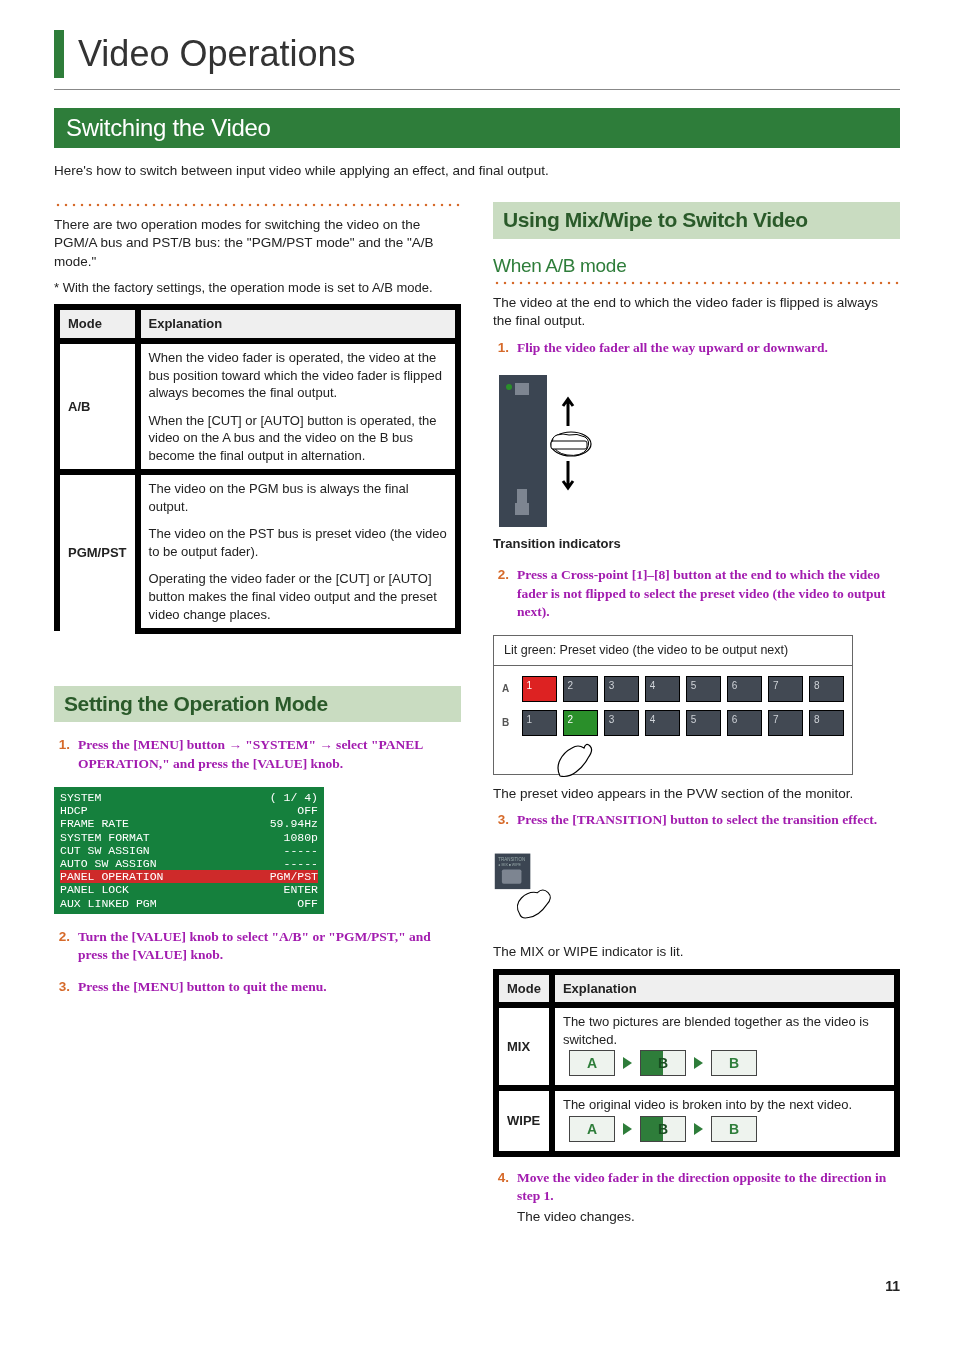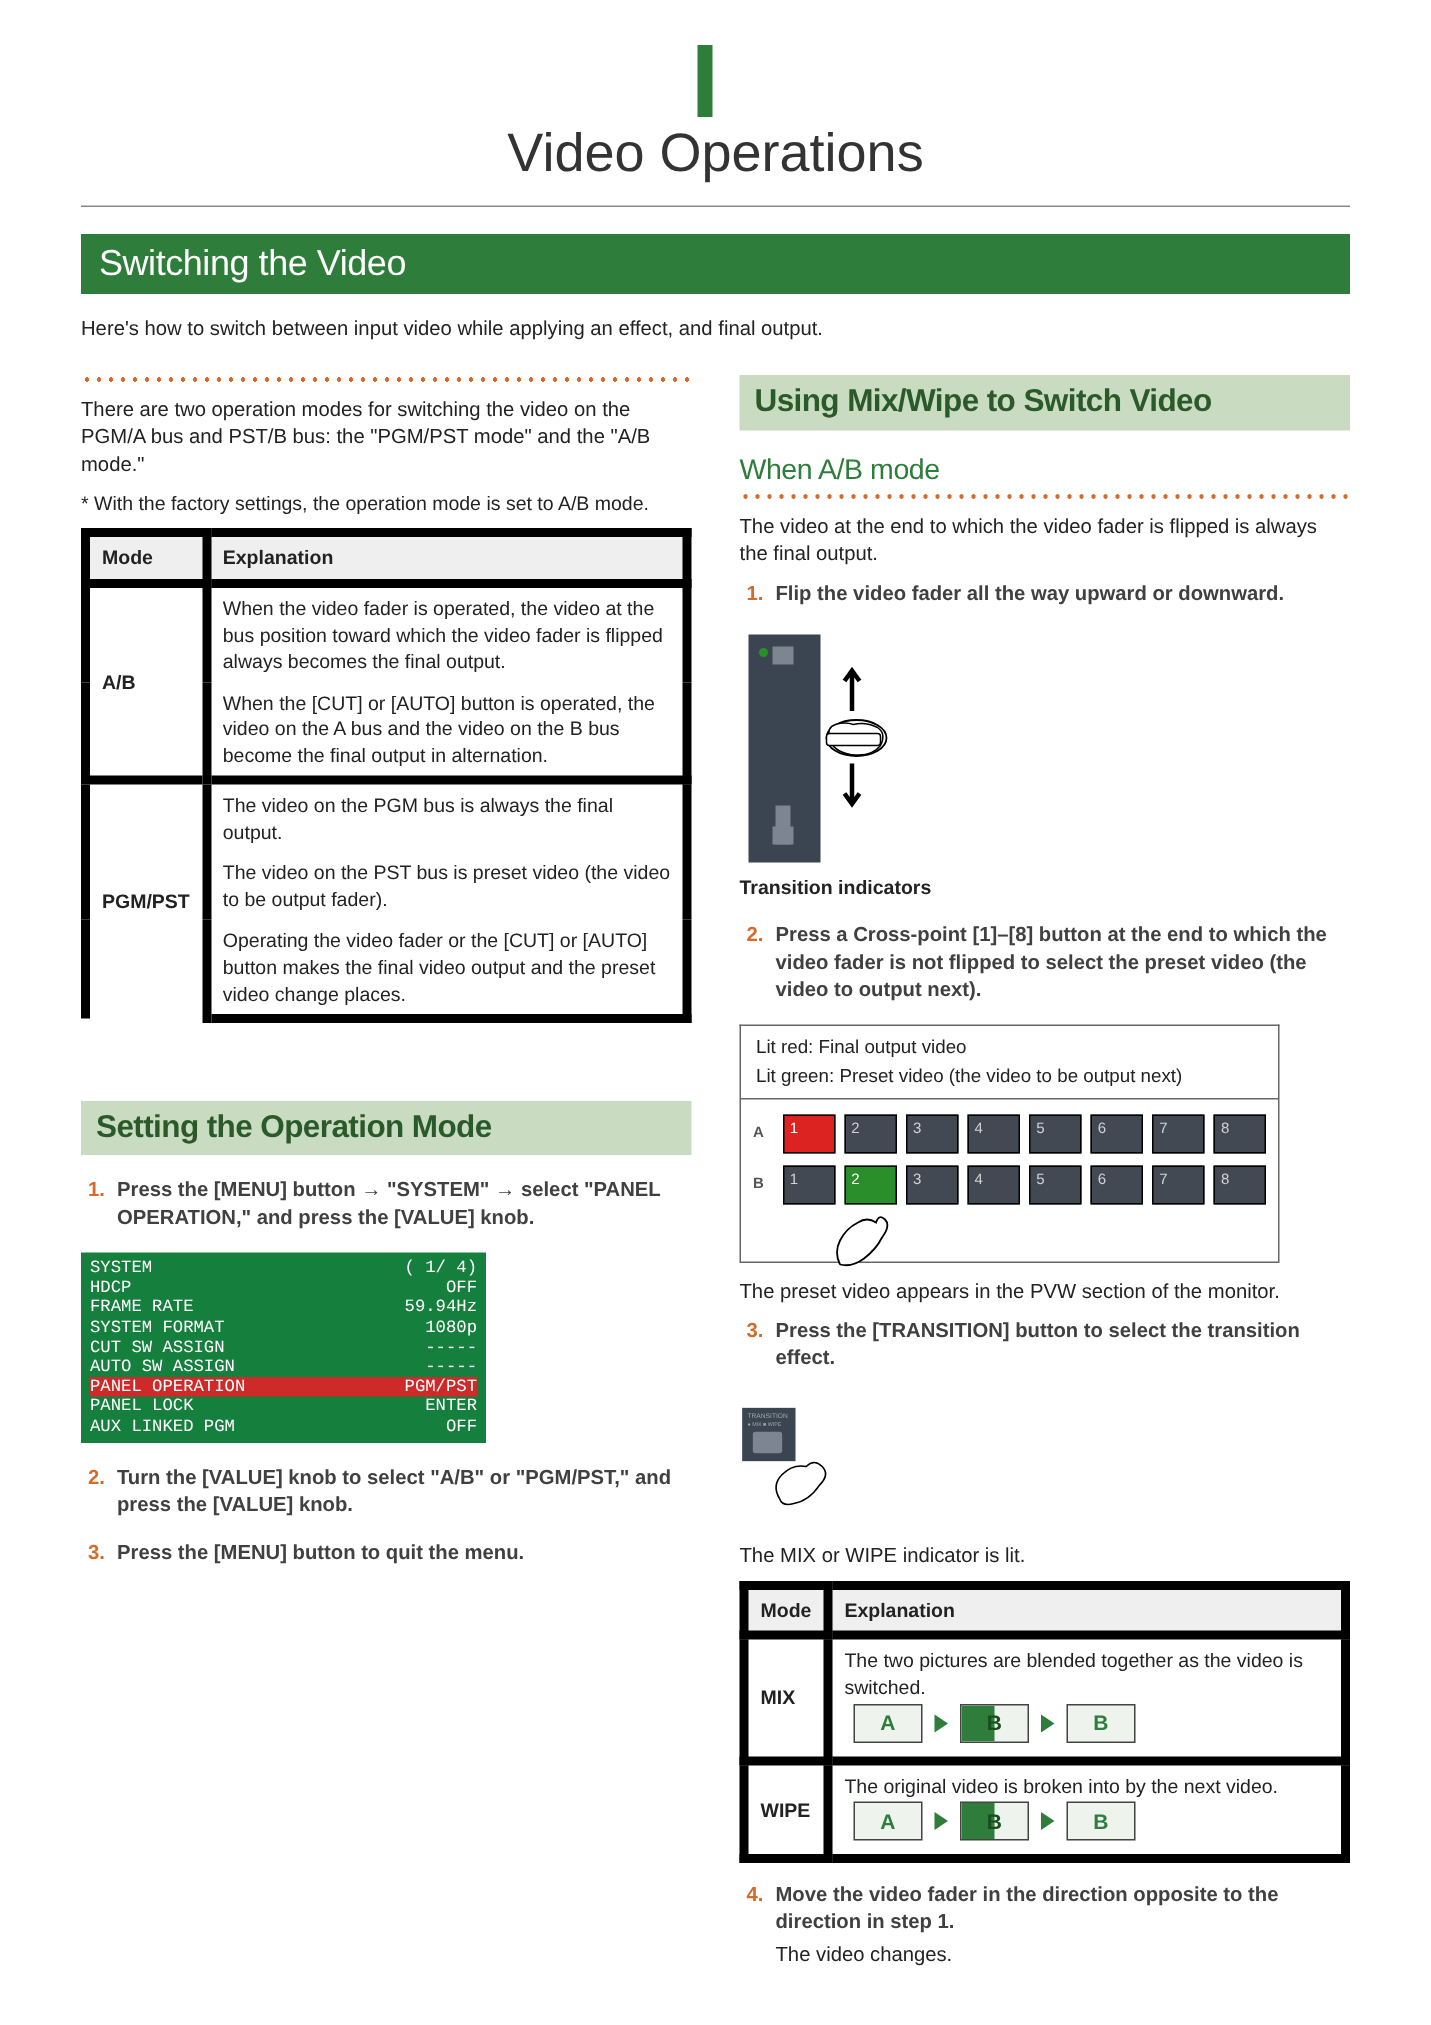--- a/index.html
+++ b/index.html
@@ -6,21 +6,21 @@
   body {
     font-family: "Segoe UI", Arial, sans-serif;
     font-size: 13.5px;
     color: #222;
     background: #fff;
     width: 954px;
     margin: 0 auto;
     padding: 30px 54px 20px 54px;
     line-height: 1.35;
   }
-  .page-title-block { display:flex; align-items:center; margin-bottom:10px;flex-direction:column; }
+  .page-title-block { display:flex; align-items:center; margin-bottom:10px; }
   .title-bar { width:10px; height:48px; background:#2e7d3a; margin-right:14px; }
   .page-title { font-size:36px; font-weight:300; color:#333; }
   .title-rule { border:none; border-top:1px solid #888; margin-bottom:18px; }
 
   .section-bar {
     background:#2e7d3a; color:#fff; font-size:24px; font-weight:400;
     padding:4px 12px; margin-bottom:14px; letter-spacing: -0.3px;
   }
   .intro { margin-bottom:22px; font-size:13.5px; }
 
@@ -50,21 +50,21 @@
   }
   table.data th { background:#efefef; font-weight:700; }
   table.data td.mode-cell { font-weight:700; vertical-align:middle; width:72px; }
   table.data td.mode-cell-narrow { font-weight:700; vertical-align:middle; width:52px; }
   table.data tr.no-top-border td { border-top:none; }
   table.data tr.no-bottom-border td { border-bottom:none; }
 
   ol.steps { list-style:none; padding:0; }
   ol.steps li { display:flex; gap:8px; margin-bottom:14px; }
   ol.steps li .num { color:#d66a2a; font-weight:700; flex:0 0 16px; text-align:right; }
-  ol.steps li .txt { font-weight:700; color:#404040; font-size:13.5px; }
+  ol.steps li .txt { font-weight:700; color:#a21caf; font-size:13.5px;font-family:Liberation Serif, serif; }
   ol.steps li .plain { font-weight:400; color:#222; display:block; margin-top:3px; font-size:13.5px; }
 
   .menu-shot {
     width:270px; background:#15803d; color:#fff; font-family:"Courier New",monospace;
     font-size:11.5px; line-height:1.15; padding:4px 6px; margin:6px 0 14px 0;
   }
   .menu-shot .row { display:flex; justify-content:space-between; white-space:nowrap; }
   .menu-shot .hl { background:#ce2a2a; }
 
   
@@ -240,21 +240,20 @@
 
   <ol class="steps">
     <li>
       <span class="num">2.</span>
       <span class="txt">Press a Cross-point [1]–[8] button at the end to which the video fader is not flipped to select the preset video (the video to output next).</span>
     </li>
   </ol>
 
   
   <div class="legend-box">
-    <div class="r1"><span>Lit red:    Final output video</span></div>
     <div><span>Lit green: Preset video (the video to be output next)</span></div>
   </div>
   <div class="btnrow-wrap">
     <div class="btnrow">
       <div class="rowlabel">A</div>
       <div class="sqbtn red">1</div>
       <div class="sqbtn">2</div>
       <div class="sqbtn">3</div>
       <div class="sqbtn">4</div>
       <div class="sqbtn">5</div>

